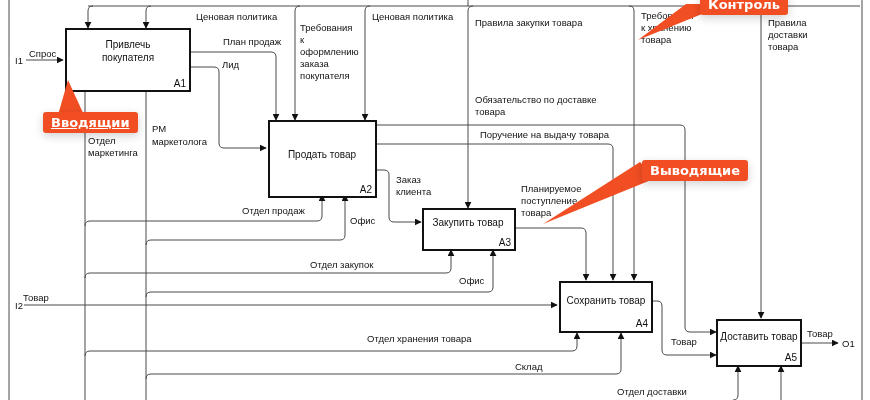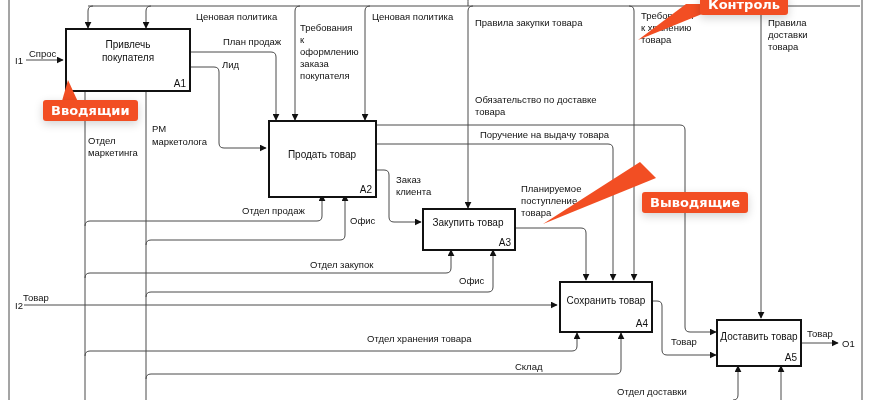--- a/index.html
+++ b/index.html
@@ -145,15 +145,15 @@
   <text class="t" x="367" y="342">Отдел хранения товара</text>
   <text class="t" x="515" y="370">Склад</text>
   <text class="t" x="617" y="395">Отдел доставки</text>
   <text class="t" x="671" y="345">Товар</text>
 
   <polygon points="68,80 58,115 84,115" fill="#f24e23"></polygon>
   <polygon points="638,40 686,4 702,4 702,14" fill="#f24e23"></polygon>
   <polygon points="543,224 640,162 656,178" fill="#f24e23"></polygon>
 </svg>
 
-<div class="callout" style="left:43px;top:100px;">Вводящии</div>
+<div class="callout" style="left:43px;top:112px;text-decoration:underline;">Вводящии</div>
 <div class="callout" style="left:700px;top:-6px;">Контроль</div>
-<div class="callout" style="left:642px;top:160px;margin-top:32px;">Выводящие</div>
+<div class="callout" style="left:642px;top:160px;">Выводящие</div>
 
 </body></html>

